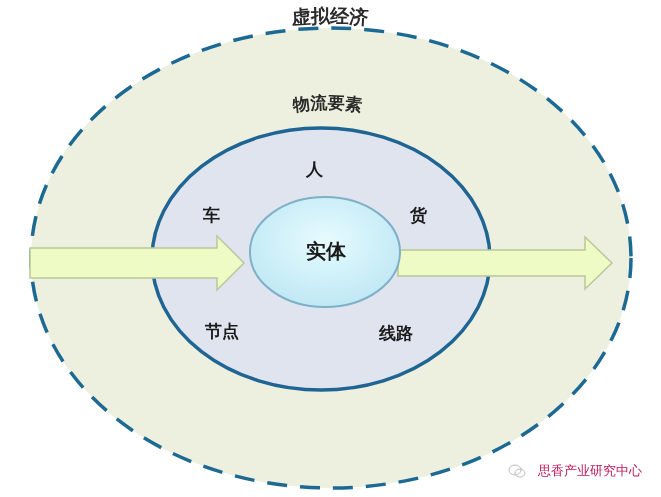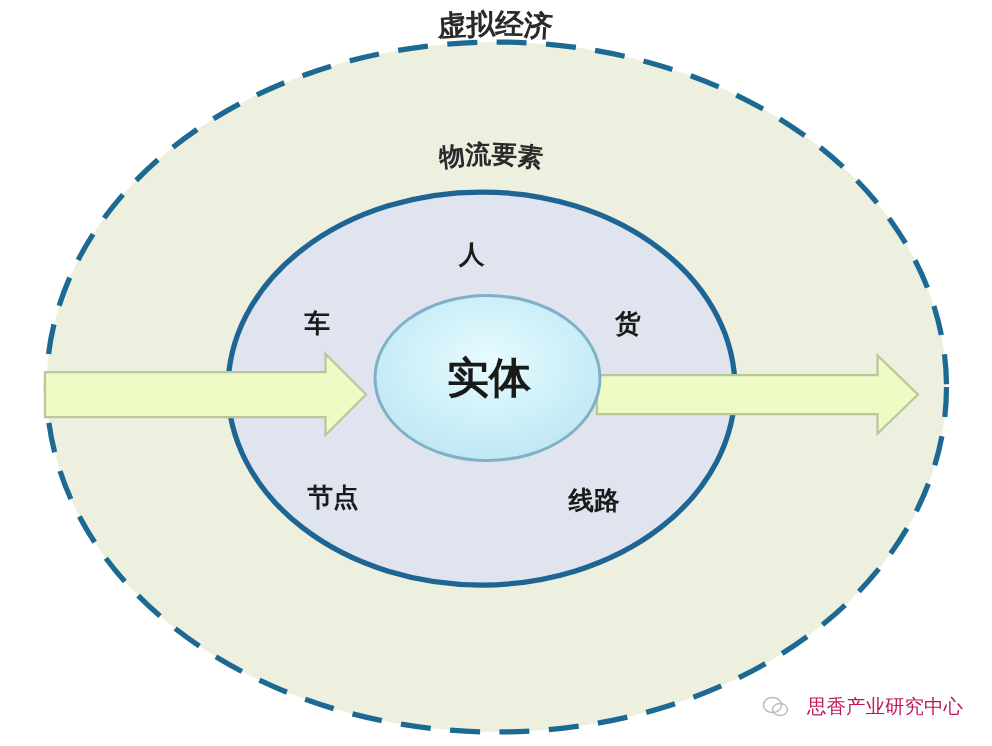--- a/index.html
+++ b/index.html
@@ -4,21 +4,21 @@
 <style>
   html, body { margin: 0; padding: 0; background: #ffffff; }
   body { width: 661px; height: 497px; position: relative; overflow: hidden;
          font-family: "DejaVu Sans", sans-serif; }
   svg { position: absolute; left: 0; top: 0; }
   .lbl { position: absolute; color: #1a1a1a; font-weight: bold; white-space: nowrap; }
   .arc-title { font-size: 19px; font-weight: bold; fill: #2a2a2a; }
   .inner { font-size: 17px; }
   .center { position: absolute; left: 256px; top: 196px; width: 140px; height: 110px;
             display: flex; flex-direction: column; align-items: center; justify-content: center;
-            font-size: 28px; font-weight: bold; color: #1a1a1a; line-height: 1.25; text-align: right; }
+            font-size: 20px; font-weight: bold; color: #1a1a1a; line-height: 1.25; text-align: right; }
   .wm { position: absolute; left: 508px; top: 462px; display: flex; align-items: center;
         font-size: 13px; color: #be185d; }
   .wm .ico { width: 18px; height: 14px; margin-right: 12px; }
 </style>
 </head>
 <body>
 
 <svg width="661" height="497" viewBox="0 0 661 497">
   <defs>
     <radialGradient id="coreGrad" cx="50%" cy="40%" r="60%">

